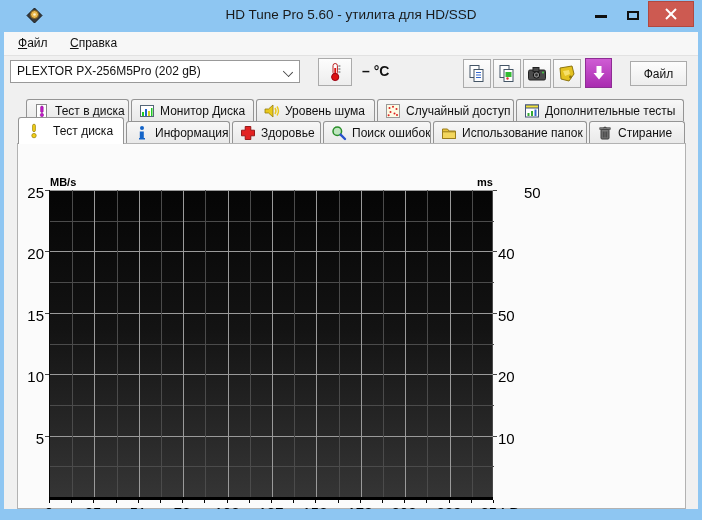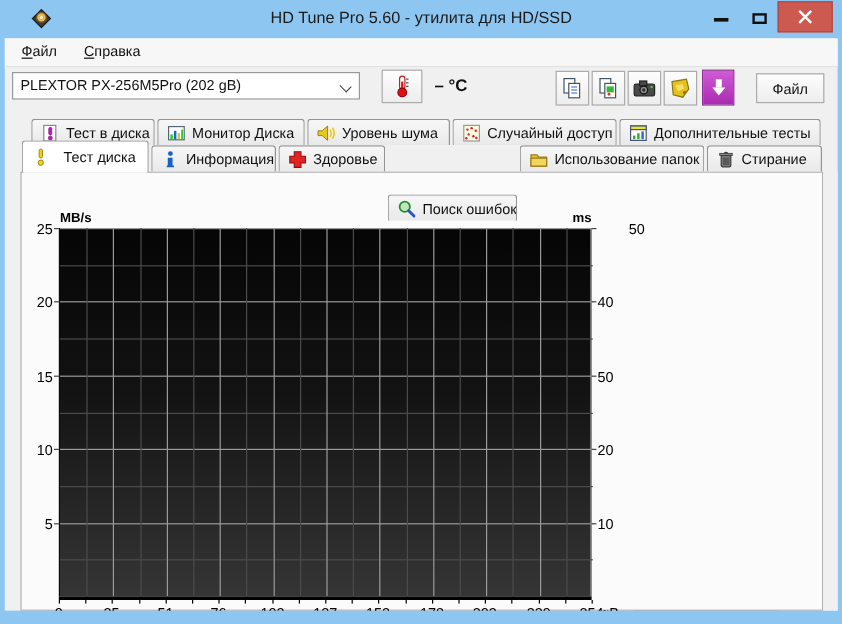--- a/index.html
+++ b/index.html
@@ -33,21 +33,21 @@
   .tab.active{top:117px;height:27px;background:#fff;z-index:4;}
   .ticon{width:16px;height:16px;flex:0 0 16px;}
   .tabpage{position:absolute;left:17px;top:143px;width:669px;height:366px;background:#fbfbfb;border:1px solid #b2b2b2;box-sizing:border-box;z-index:1;}
   
   .chartwrap{position:absolute;left:49px;top:190px;width:444px;height:310px;z-index:2;}
   .plot{position:absolute;left:0;top:0;width:444px;height:307px;box-sizing:border-box;
         background:linear-gradient(180deg,#050505 0%,#131313 45%,#353535 100%);
         border-left:1px solid #0a0a0a;border-right:1px solid #4a4a4a;}
   .xaxis{position:absolute;left:0;top:307px;width:444px;height:3px;background:#000;}
   .gl{position:absolute;}
-  .axis-lab{position:absolute;font-size:12px;color:#000;z-index:2;}
+  .axis-lab{position:absolute;font-size:15px;color:#000;z-index:2;}
   .yl-left{position:absolute;left:50px;top:176px;font-size:11px;font-weight:bold;color:#000;z-index:2;}
   .yl-right{position:absolute;left:477px;top:176px;font-size:11px;font-weight:bold;color:#000;z-index:2;}
   
   .panel-lab{position:absolute;font-size:12px;color:#000;white-space:nowrap;}
   .sep{position:absolute;left:519px;width:134px;height:2px;border-top:1px solid #cfcfcf;border-bottom:1px solid #fff;}
   .start-btn{position:absolute;left:529px;top:173px;width:75px;height:22px;background:linear-gradient(#f4f8fc,#e4eef8);
              border:1px solid #3d84c4;box-sizing:border-box;font-size:12px;display:flex;align-items:center;justify-content:center;}
   .cb{position:absolute;width:13px;height:13px;background:#fff;border:1px solid #8a8a8a;box-sizing:content-box;
       display:flex;align-items:center;justify-content:center;font-size:12px;font-weight:bold;color:#111;line-height:12px;}
   .cb.on::after{content:"\2713";margin-top:-1px;}
@@ -218,21 +218,21 @@
       <path d="M5 13 h6 v1.4 h-6 z" fill="#1464c8"></path>
     </svg>
     <span>Информация</span>
   </div>
   <div class="tab r2" style="left:232px;width:89px;">
     <svg class="ticon" viewBox="0 0 16 16">
       <path d="M5.2 1.5 h5.6 v3.7 h3.7 v5.6 h-3.7 v3.7 h-5.6 v-3.7 h-3.7 v-5.6 h3.7 z" fill="#e32222" stroke="#8f0f0f" stroke-width="0.9"></path>
     </svg>
     <span>Здоровье</span>
   </div>
-  <div class="tab r2" style="left:323px;width:108px;margin-top:41px;">
+  <div class="tab r2" style="left:323px;width:108px;">
     <svg class="ticon" viewBox="0 0 16 16">
       <circle cx="6.3" cy="6.3" r="4.3" fill="#bfe6bf" stroke="#2a8f2a" stroke-width="1.5"></circle>
       <line x1="9.6" y1="9.6" x2="14" y2="14" stroke="#2a52cc" stroke-width="2.4" stroke-linecap="round"></line>
     </svg>
     <span>Поиск ошибок</span>
   </div>
   <div class="tab r2" style="left:433px;width:154px;">
     <svg class="ticon" viewBox="0 0 16 16">
       <path d="M1.5 4 h5 l1.5 2 h6.5 v7.5 h-13 z" fill="#e8c33a" stroke="#9a7d1c"></path>
       <path d="M1.5 6.8 h13 v6.7 h-13 z" fill="#f3d65c" stroke="#9a7d1c"></path>

